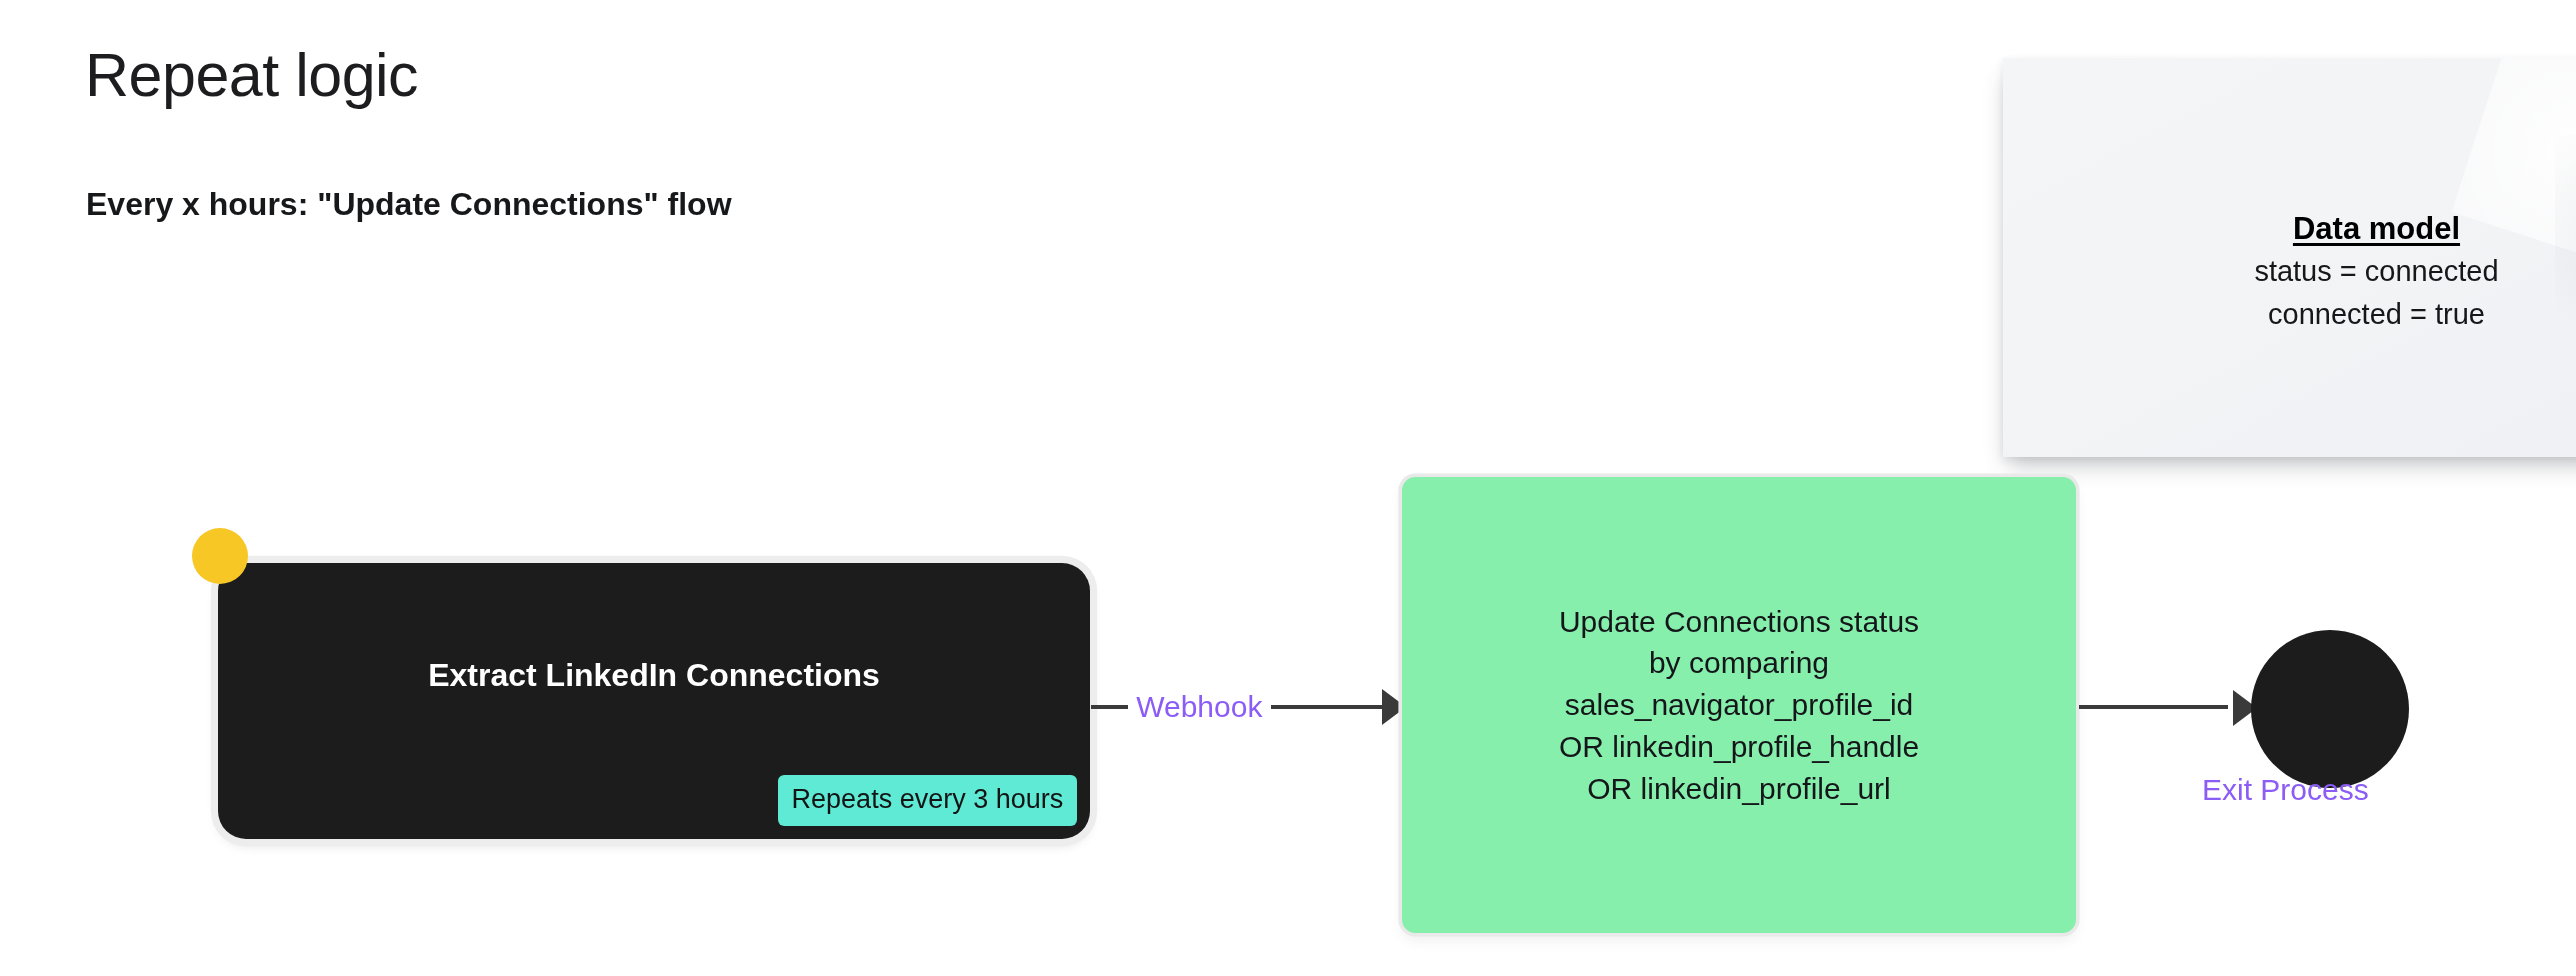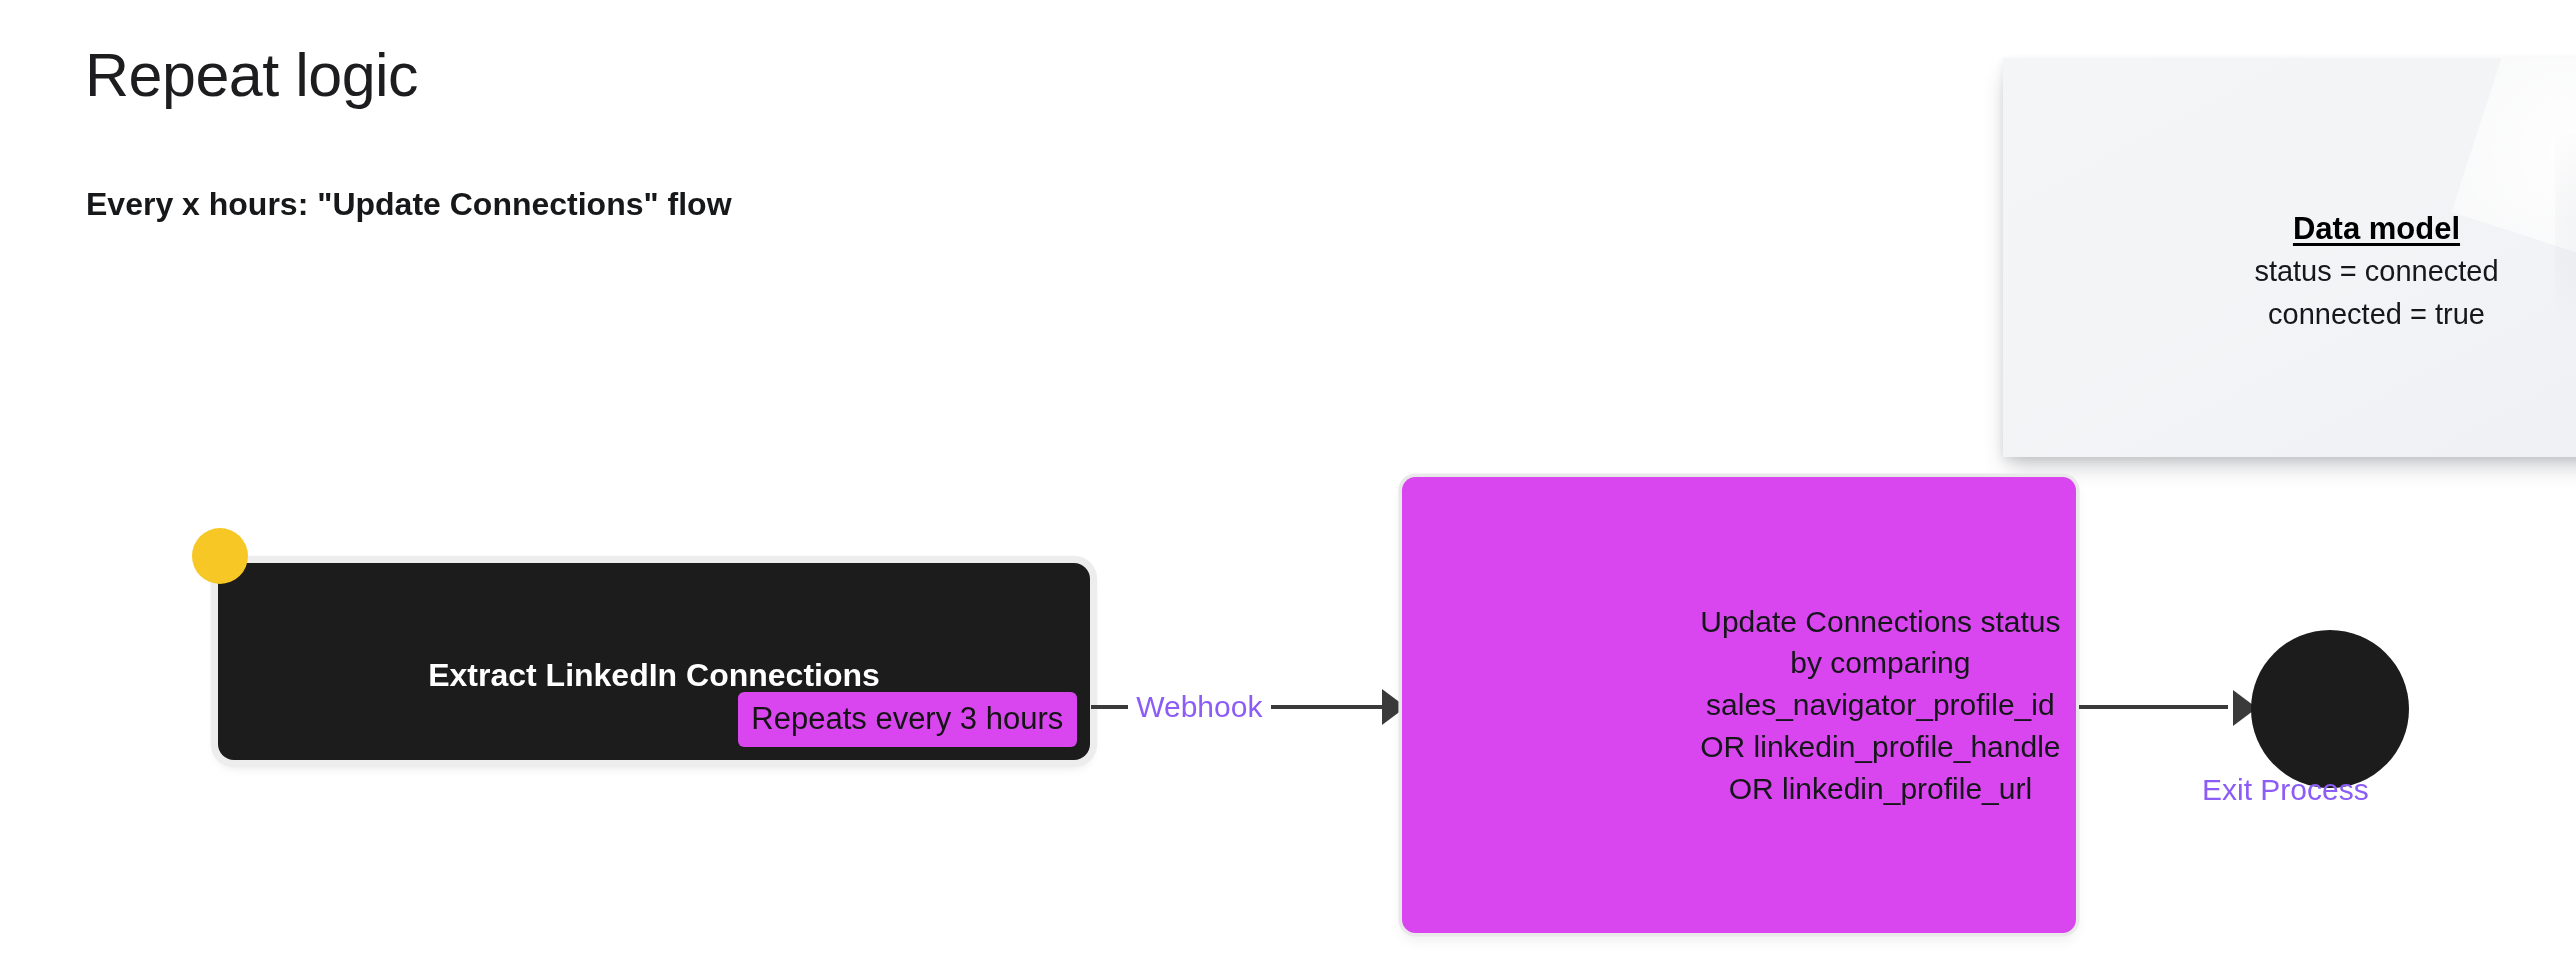--- a/index.html
+++ b/index.html
@@ -105,43 +105,43 @@
     line-height: 1.42;
     margin-top: 2.1px;
   }
 
   
   #extract-node {
     position: absolute;
     left: 218px;
     top: 563px;
     width: 872px;
-    height: 197px;
+    height: 276px;
     background: #1c1c1c;
-    border-radius: 16px;
+    border-radius: 28px;
     box-shadow: 0 0 0 7.2px #ededed,
                 0 5.2px 11.3px rgba(0,0,0,0.13);
   }
   #extract-node-title {
     position: absolute;
     left: 0; right: 0;
     top: 93px;
     text-align: center;
     font-size: 32px;
     font-weight: 700;
     color: #ffffff;
     line-height: 1.2;
   }
   #repeat-badge {
     position: absolute;
     right: 13.4px;
     bottom: 13.4px;
-    background: #d946ef;
+    background: #5eead4;
     color: #141414;
-    font-size: 31px;
+    font-size: 27px;
     font-weight: 400;
     line-height: 1;
     padding: 11.3px 13.4px 12.4px 13.4px;
     border-radius: 6.2px;
     white-space: nowrap;
   }
   #trigger-dot {
     position: absolute;
     left: 192px;
     top: 528px;
@@ -196,27 +196,27 @@
     border-bottom: 18.5px solid transparent;
   }
 
   
   #update-node {
     position: absolute;
     left: 1402px;
     top: 477px;
     width: 674px;
     height: 456px;
-    background: #d946ef;
+    background: #86efac;
     border-radius: 13.4px;
     box-shadow: 0 0 0 3.6px #e9e9e9,
                 0 6.2px 13.4px rgba(0,0,0,0.07);
     display: flex;
     align-items: center;
-    justify-content: flex-end;
+    justify-content: center;
   }
   #update-node-text {
     text-align: center;
     font-size: 30px;
     color: #15161a;
     line-height: 1.39;
     padding: 0 15.5px;
     white-space: pre-line;
   }
 

